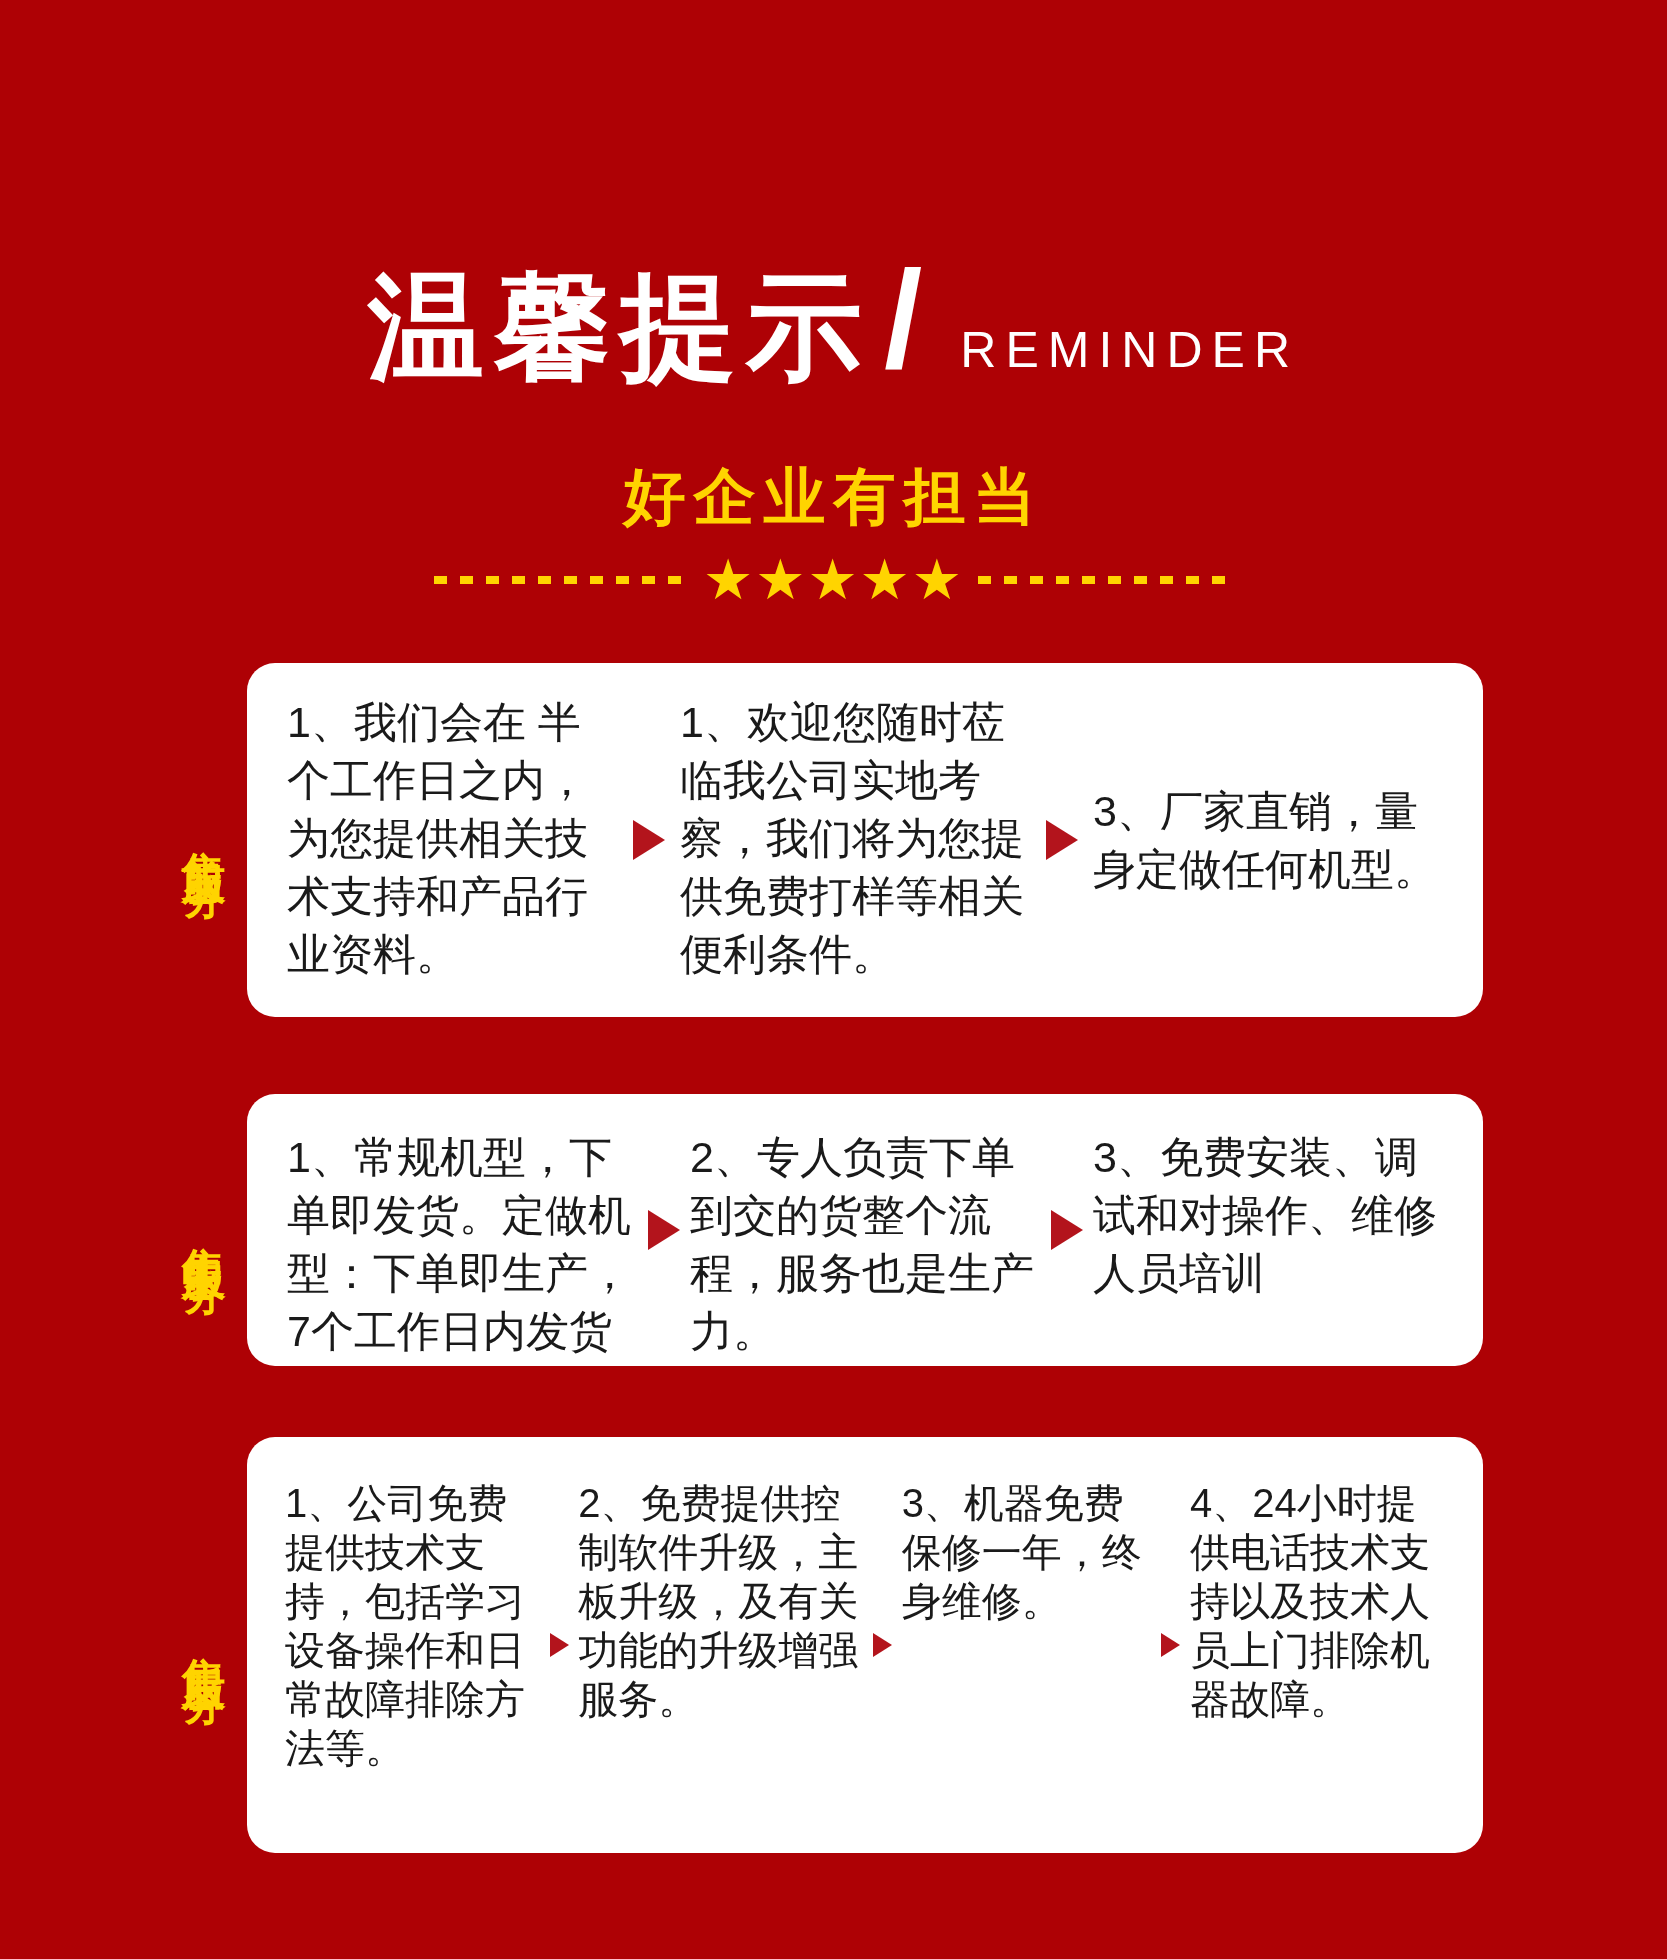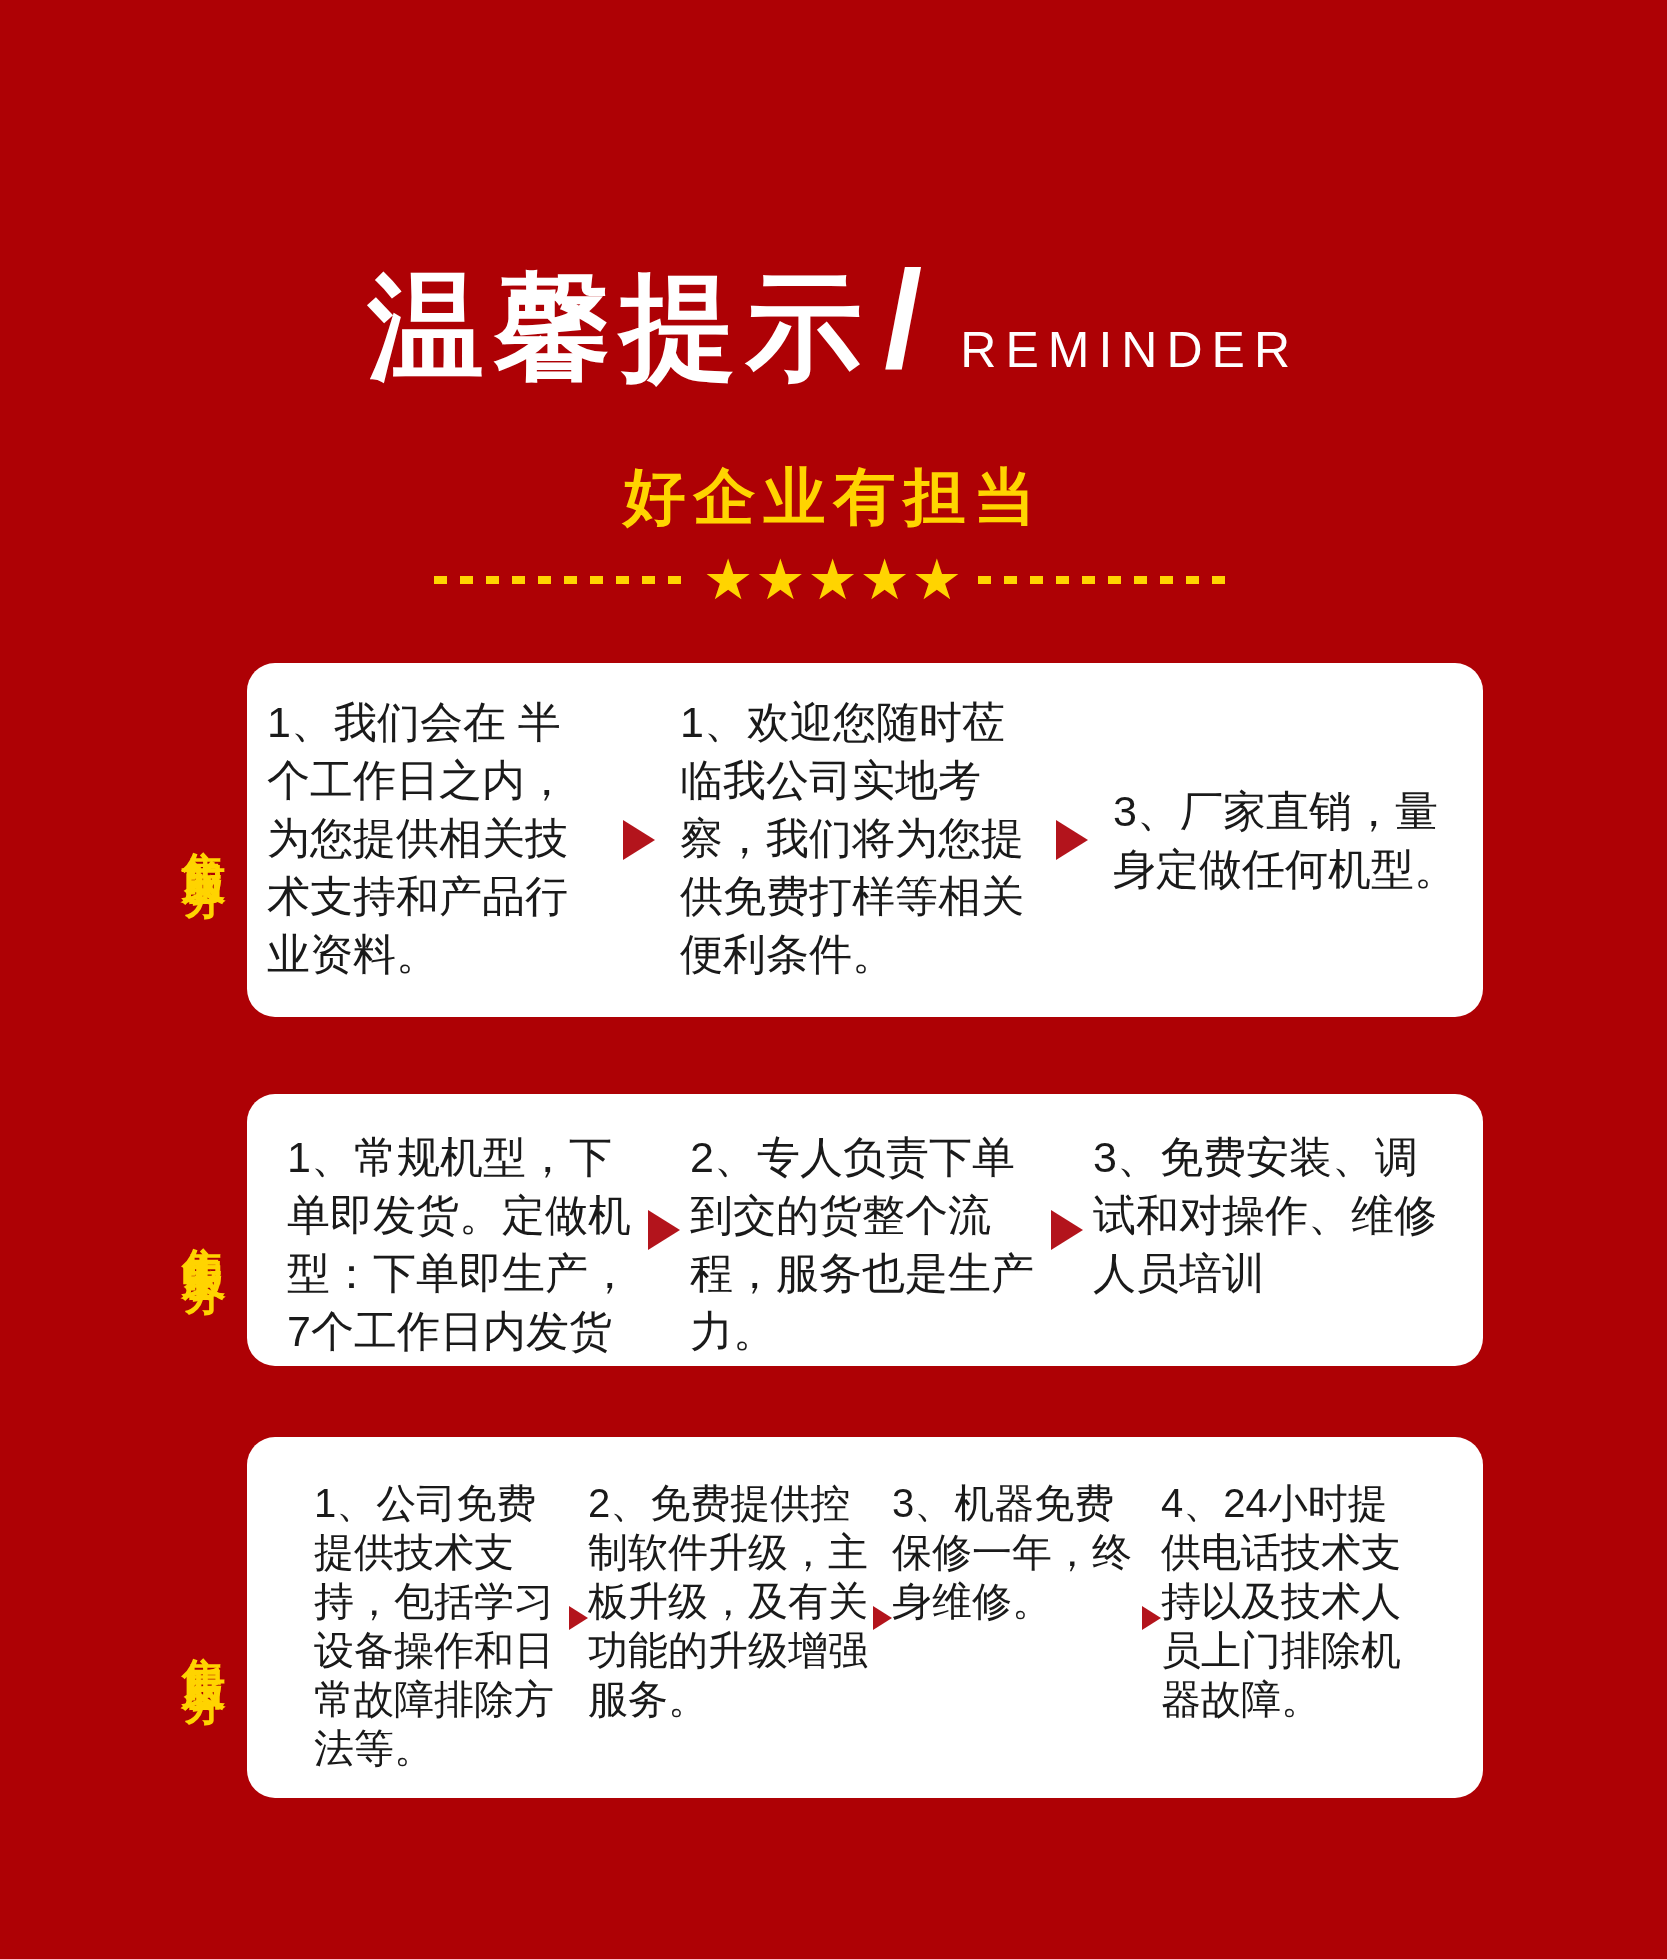--- a/index.html
+++ b/index.html
@@ -62,23 +62,23 @@
 
   
   .card{
     position:absolute;left:247px;width:1236px;
     background:var(--card-white,#FFFFFF);
     border-radius:28px;
     display:flex;justify-content:space-between;align-items:flex-start;
     box-sizing:border-box;
     color:var(--text-black,#1A1A1A);
   }
-  .card1{top:663px;height:354px;padding:30px 20px;}
+  .card1{top:663px;height:354px;padding:30px 40px;}
   .card2{top:1094px;height:272px;padding:34px 40px;}
-  .card3{top:1437px;height:361px;padding:42px 38px;justify-content:center;}
+  .card3{top:1437px;height:416px;padding:42px 38px;}
 
   .col{font-size:43px;line-height:58px;}
   .card1 .c1{width:330px;}
   .card1 .c2{width:350px;}
   .card1 .c3{width:350px;align-self:center;}
   .card2 .c1{width:350px;}
   .card2 .c2{width:350px;}
   .card2 .c3{width:350px;}
   .card3 .col{font-size:40px;line-height:49px;}
   .card3 .c1{width:255px;}

